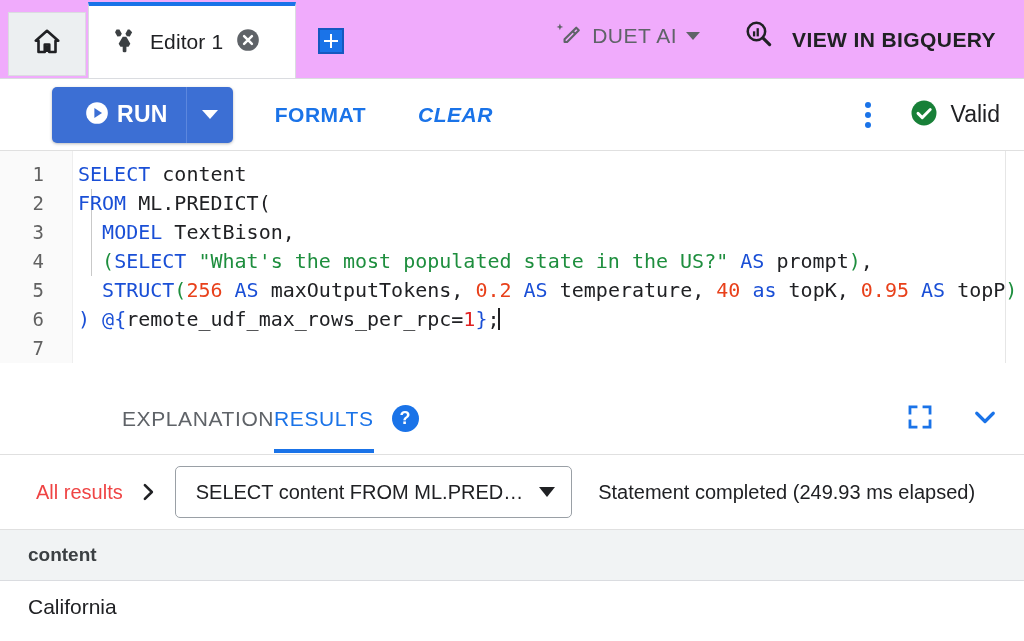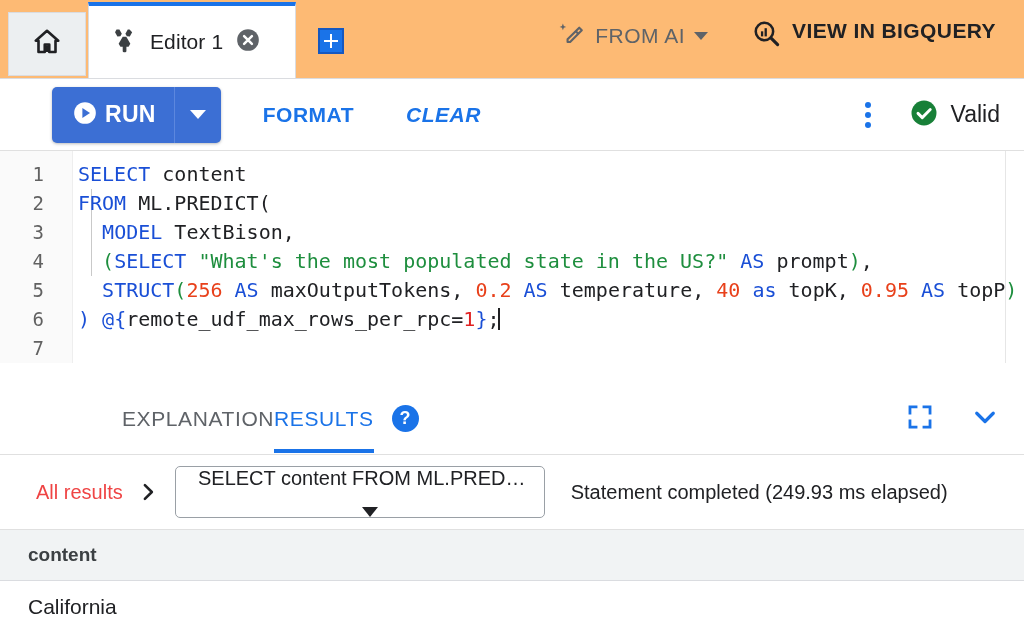--- a/index.html
+++ b/index.html
@@ -13,21 +13,21 @@
     overflow: hidden;
     font-family: "Liberation Sans", sans-serif;
     color: #202124;
     -webkit-font-smoothing: antialiased;
   }
 
   
   .tabbar {
     position: relative;
     height: 78px;
-    background: #fdba74;
+    background: #f0abfc;
     border-bottom: 1px solid #dadce0;
     display: flex;
     align-items: flex-end;
   }
   .home-btn {
     width: 78px;
     height: 64px;
     margin: 0 0 2px 8px;
     background: #eceff1;
     border: 1px solid #dadce0;
@@ -98,22 +98,22 @@
     cursor: pointer;
   }
   .duet .duet-label {
     font-size: 21px;
     color: #5f6368;
     letter-spacing: 0.5px;
     white-space: nowrap;
   }
   .vibq {
     display: flex;
-    align-items: flex-start;
-    gap: 11px;
+    align-items: flex-end;
+    gap: 19px;
     cursor: pointer;
   }
   .vibq .vibq-label {
     font-size: 21px;
     color: #202124;
     font-weight: bold;
     letter-spacing: 0.4px;
     white-space: nowrap;
   }
   .caret-down {
@@ -136,20 +136,21 @@
   }
   .run-group {
     display: flex;
     align-items: stretch;
     background: #3c6fd4;
     border-radius: 5px;
     height: 56px;
     box-shadow: 0 1px 3px rgba(60,64,67,.35);
     overflow: hidden;
     cursor: pointer;
+    padding-left: 12px;
   }
   .run-main {
     display: flex;
     align-items: center;
     gap: 7px;
     padding: 0 18px 0 20px;
     border-right: 1px solid #5c87de;
   }
   .run-main .run-label {
     color: #ffffff;
@@ -363,21 +364,20 @@
     min-width: 370px;
     border: 1px solid #9aa0a6;
     border-radius: 5px;
     display: flex;
     align-items: center;
     justify-content: space-between;
     padding: 0 16px 0 20px;
     box-sizing: border-box;
     cursor: pointer;
     background: #fff;
-    flex-direction: column;
   }
   .select-box .sel-label {
     font-size: 20px;
     color: #202124;
     white-space: nowrap;
   }
   .sel-caret {
     width: 0; height: 0;
     border-left: 8px solid transparent;
     border-right: 8px solid transparent;
@@ -452,21 +452,21 @@
   <div class="tabbar-right">
 
     <div class="duet">
       <span>
         <svg width="28" height="28" viewBox="0 0 24 24" aria-hidden="true">
           <path d="M4.2 3.1 5 5.1l2 .8-2 .8-.8 2-.8-2-2-.8 2-.8.8-2z" fill="#5f6368"></path>
           <path d="M8.2 16.6 18.2 6.6l2.2 2.2-10 10H8.2v-2.2z" fill="none" stroke="#5f6368" stroke-width="1.8" stroke-linejoin="round"></path>
           <path d="M15.2 9.6 17.4 11.8" stroke="#5f6368" stroke-width="1.8"></path>
         </svg>
       </span>
-      <span class="duet-label">FROM AI</span>
+      <span class="duet-label">DUET AI</span>
       <span class="caret-down"></span>
     </div>
 
     <div class="vibq">
       <span>
         <svg width="29" height="29" viewBox="0 0 24 24" aria-hidden="true">
           <circle cx="10.3" cy="10.3" r="7.2" fill="none" stroke="#202124" stroke-width="2.1"></circle>
           <path d="M15.6 15.6 21.2 21.2" stroke="#202124" stroke-width="2.6" stroke-linecap="round"></path>
           <rect x="7.4" y="10.2" width="1.9" height="4.2" fill="#202124"></rect>
           <rect x="10.4" y="7.6" width="1.9" height="6.8" fill="#202124"></rect>

